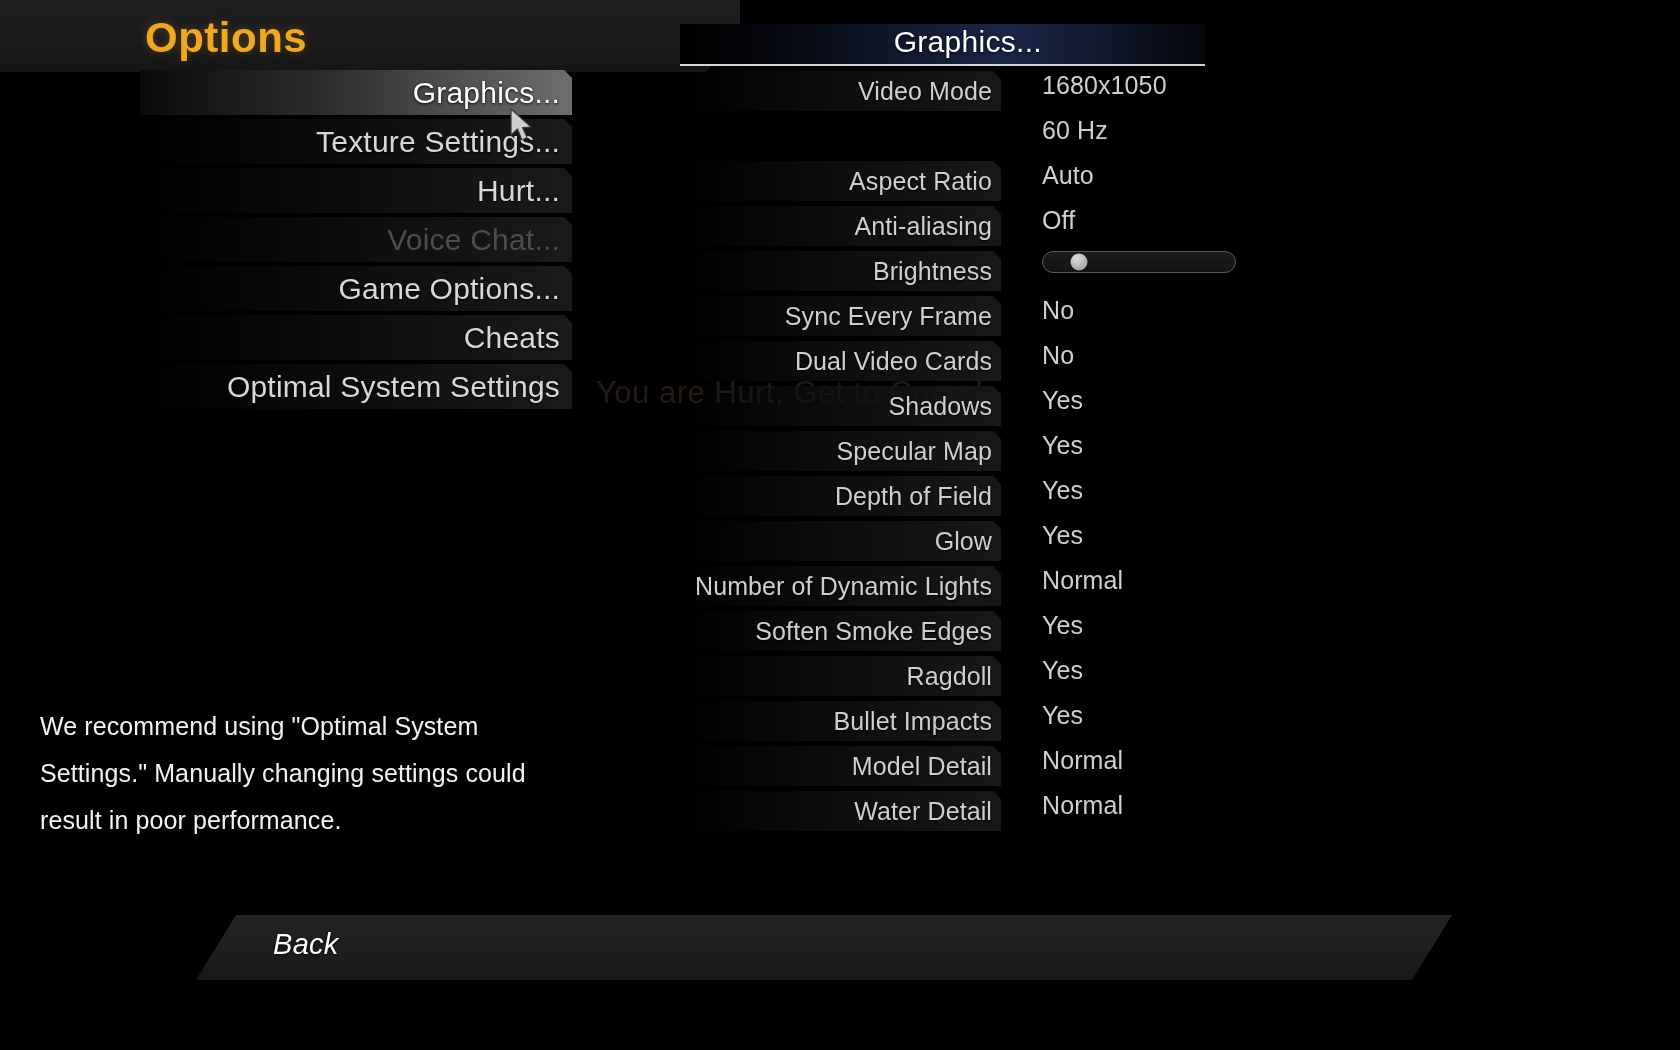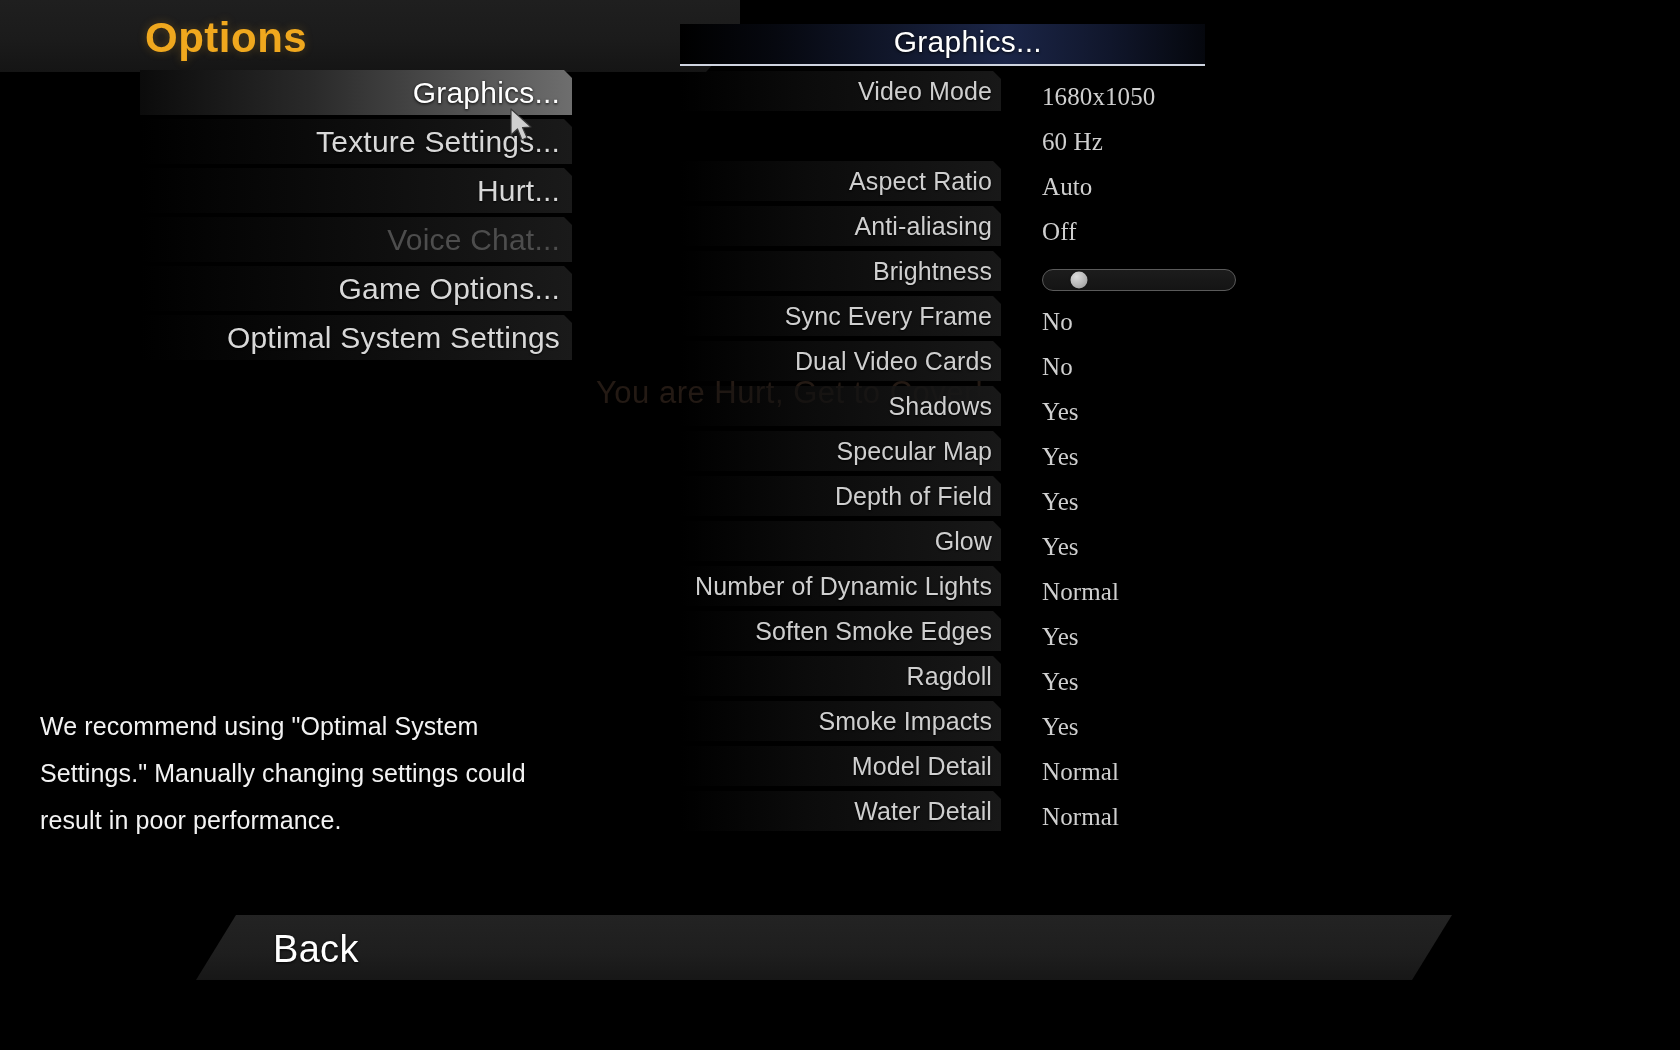--- a/index.html
+++ b/index.html
@@ -161,22 +161,21 @@
     letter-spacing: 0.1px;
     white-space: nowrap;
     text-shadow: 0 1px 2px rgba(0,0,0,0.9);
   }
   .row .cell-value {
     position: absolute;
     left: 362px;
     top: 0;
     height: 40px;
     display: flex;
-    align-items: flex-end;
-    font-family: Liberation Serif, serif;
+    align-items: flex-start;
   }
   .row .cell-value span {
     font-size: 25px;
     color: #cfcfcf;
     letter-spacing: 0.1px;
     white-space: nowrap;
   }
 
   
   .slider {
@@ -206,24 +205,25 @@
     top: 915px;
     width: 1452px;
     height: 65px;
     background: linear-gradient(180deg, #232323 0%, #1e1e1e 60%, #171717 100%);
     clip-path: polygon(236px 0, 1452px 0, 1412px 65px, 196px 65px);
   }
   .back-btn {
     position: absolute;
     left: 273px;
     top: 928px;
-    font-size: 38px;
+    font-size: 29px;
     color: #ffffff;
     letter-spacing: 0.3px;
     text-shadow: 0 1px 3px rgba(0,0,0,0.9);
+    font-style: italic;
   }
 
   
   .cursor {
     position: absolute;
     left: 510px;
     top: 108px;
     width: 26px;
     height: 36px;
     pointer-events: none;
@@ -249,20 +249,23 @@
       <div class="side-item">
         <span class="label">Hurt...</span>
       </div>
       <div class="side-item disabled">
         <span class="label">Voice Chat...</span>
       </div>
       <div class="side-item">
         <span class="label">Game Options...</span>
       </div>
       <div class="side-item">
+        <span class="label">Cheats</span>
+      </div>
+      <div class="side-item">
         <span class="label">Optimal System Settings</span>
       </div>
     </div>
 
   <div class="recommend">We recommend using "Optimal System Settings."  Manually changing settings could result in poor performance.</div>
 
   <div class="panel">
     <div class="panel-header">
       <div class="ptitle">Graphics...</div>
     </div>
@@ -373,21 +376,21 @@
         <div class="row">
           <div class="cell-label">
             <span>Ragdoll</span>
           </div>
           <div class="cell-value">
             <span>Yes</span>
           </div>
         </div>
         <div class="row">
           <div class="cell-label">
-            <span>Smoke Impacts</span>
+            <span>Bullet Impacts</span>
           </div>
           <div class="cell-value">
             <span>Yes</span>
           </div>
         </div>
         <div class="row">
           <div class="cell-label">
             <span>Model Detail</span>
           </div>
           <div class="cell-value">

